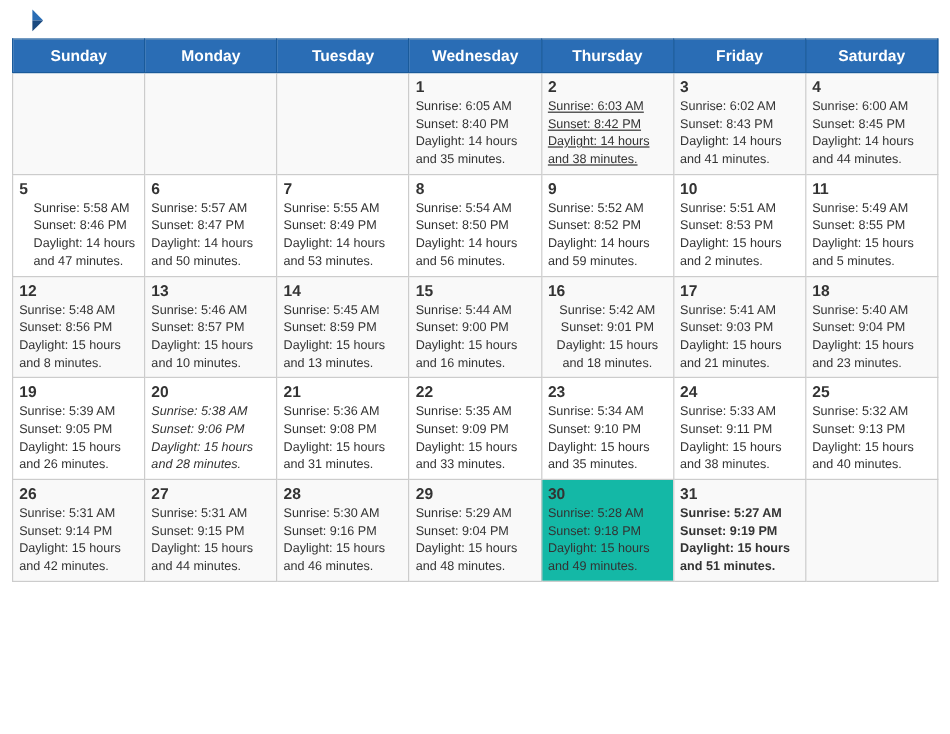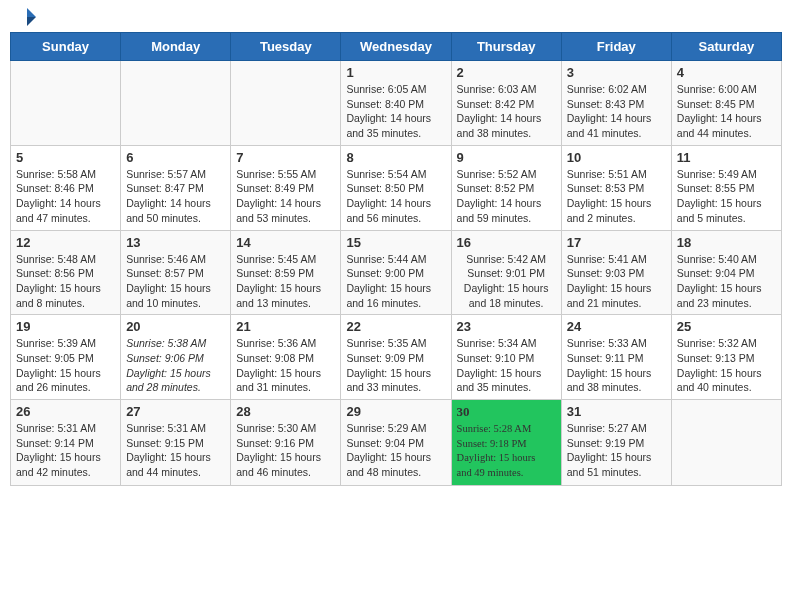--- a/index.html
+++ b/index.html
@@ -128,21 +128,21 @@
         <td class="empty-cell"></td>
         <td style="background-color: rgb(249, 249, 249);">
           <div class="day-number">1</div>
           <div class="day-info" style="white-space: pre-line;">Sunrise: 6:05 AM
 Sunset: 8:40 PM
 Daylight: 14 hours
 and 35 minutes.</div>
         </td>
         <td style="background-color: rgb(249, 249, 249);">
           <div class="day-number">2</div>
-          <div class="day-info" style="white-space: pre-line;">Sunrise: 6:03 AM
+          <div class="day-info" style="white-space: pre-line; text-decoration: underline;">Sunrise: 6:03 AM
 Sunset: 8:42 PM
 Daylight: 14 hours
 and 38 minutes.</div>
         </td>
         <td style="background-color: rgb(249, 249, 249);">
           <div class="day-number">3</div>
           <div class="day-info" style="white-space: pre-line;">Sunrise: 6:02 AM
 Sunset: 8:43 PM
 Daylight: 14 hours
 and 41 minutes.</div>
@@ -151,21 +151,21 @@
           <div class="day-number">4</div>
           <div class="day-info" style="white-space: pre-line;">Sunrise: 6:00 AM
 Sunset: 8:45 PM
 Daylight: 14 hours
 and 44 minutes.</div>
         </td>
       </tr>
       <tr>
         <td style="background-color: rgb(255, 255, 255);">
           <div class="day-number">5</div>
-          <div class="day-info" style="white-space: pre-line;">Sunrise: 5:58 AM
+          <div class="day-info" style="white-space: pre-line; margin-left: 12px;">Sunrise: 5:58 AM
 Sunset: 8:46 PM
 Daylight: 14 hours
 and 47 minutes.</div>
         </td>
         <td style="background-color: rgb(255, 255, 255);">
           <div class="day-number">6</div>
           <div class="day-info" style="white-space: pre-line;">Sunrise: 5:57 AM
 Sunset: 8:47 PM
 Daylight: 14 hours
 and 50 minutes.</div>
@@ -330,30 +330,30 @@
 Daylight: 15 hours
 and 46 minutes.</div>
         </td>
         <td style="background-color: rgb(249, 249, 249);">
           <div class="day-number">29</div>
           <div class="day-info" style="white-space: pre-line;">Sunrise: 5:29 AM
 Sunset: 9:04 PM
 Daylight: 15 hours
 and 48 minutes.</div>
         </td>
-        <td style="background-color: #22c55e; font-family: Liberation Serif, serif;">
+        <td style="background-color: #14b8a6;">
           <div class="day-number">30</div>
           <div class="day-info" style="white-space: pre-line;">Sunrise: 5:28 AM
 Sunset: 9:18 PM
 Daylight: 15 hours
 and 49 minutes.</div>
         </td>
         <td style="background-color: rgb(249, 249, 249);">
           <div class="day-number">31</div>
-          <div class="day-info" style="white-space: pre-line;">Sunrise: 5:27 AM
+          <div class="day-info" style="white-space: pre-line; font-weight: bold;">Sunrise: 5:27 AM
 Sunset: 9:19 PM
 Daylight: 15 hours
 and 51 minutes.</div>
         </td>
         <td class="empty-cell"></td>
       </tr>
     </tbody>
 </table>
 
 </body></html>

